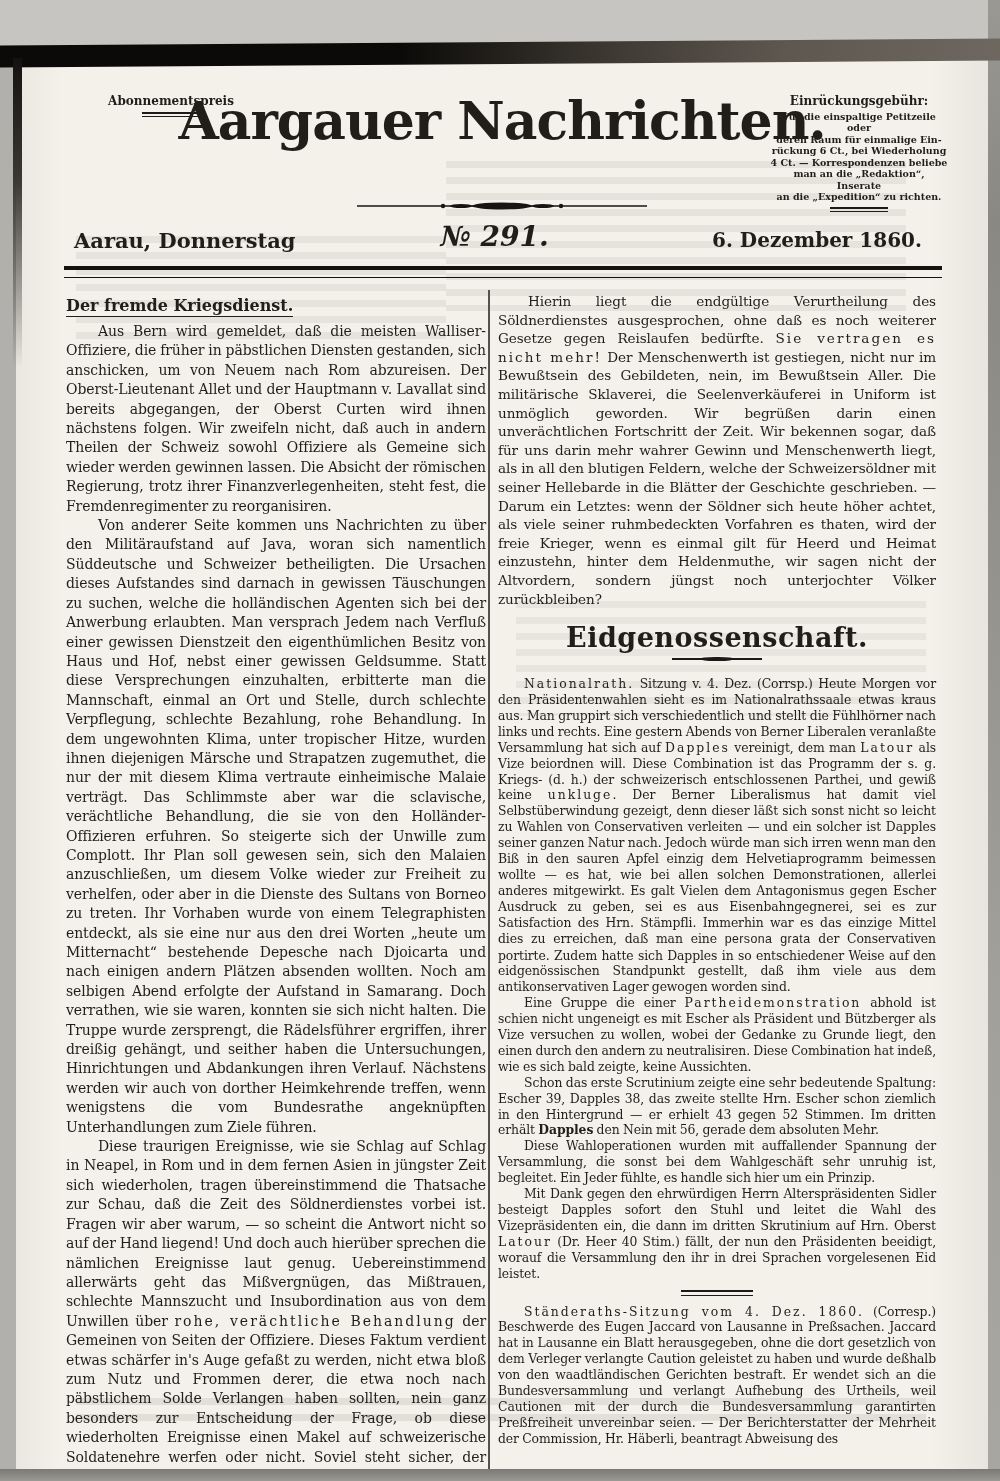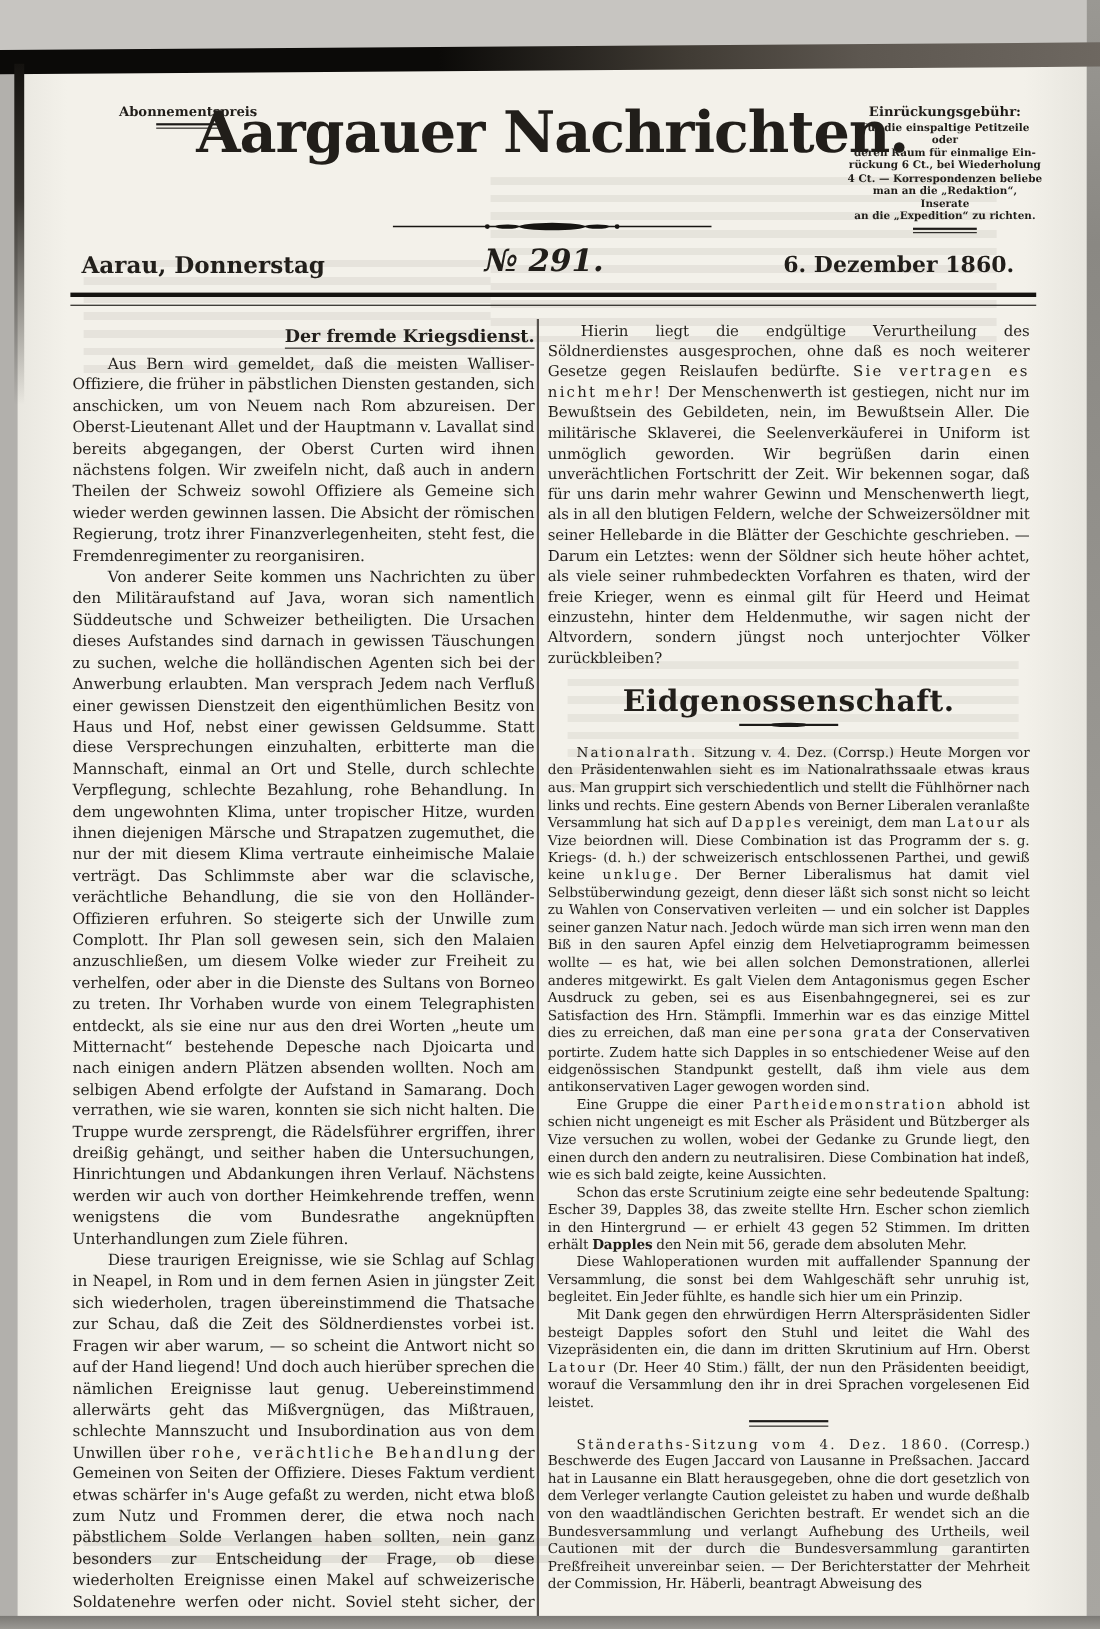--- a/index.html
+++ b/index.html
@@ -47,22 +47,22 @@
   .right-col{position:absolute;left:482px;top:236px;width:438px;}
   .para{margin:0;text-align:justify;hyphens:auto;letter-spacing:-0.1px;word-spacing:-0.5px;}
   .body-lg{font-size:14px;line-height:19.4px;}
   .body-lg .para{text-indent:32px;}
   .body-lead{font-size:13.6px;line-height:18.6px;}
   .body-lead .para{text-indent:30px;}
   .body-sm{font-size:12.4px;line-height:15.9px;}
   .body-sm .para{text-indent:26px;}
   .sp{letter-spacing:2px;}
   .b{font-weight:bold;}
-  .lat{font-family:Liberation Mono, monospace;letter-spacing:.4px;}
-  .article-head{font-size:16px;font-weight:bold;text-align:right;margin:0 0 7px;}
+  .lat{font-family:Liberation Sans, sans-serif;letter-spacing:.4px;}
+  .article-head{font-size:16px;font-weight:bold;text-align:left;margin:0 0 7px;}
   .article-head span{border-bottom:1px solid #211e1a;padding-bottom:1px;}
   .federation-head{font-size:27px;font-weight:bold;text-align:center;margin:14px 0 5px;letter-spacing:.5px;}
   .rule-short{position:relative;width:90px;height:4px;margin:0 auto 12px;border-top:2px solid #1c1a18;}
   .rule-short::after{content:"";position:absolute;left:50%;top:-3.5px;transform:translateX(-50%);
     width:34px;height:4.5px;background:#1c1a18;border-radius:50%;}
   .rule-divider{width:72px;margin:8px auto;border-top:2.5px solid #1c1a18;
     border-bottom:1px solid #1c1a18;height:3px;}
 </style>
 </head>
 <body>

